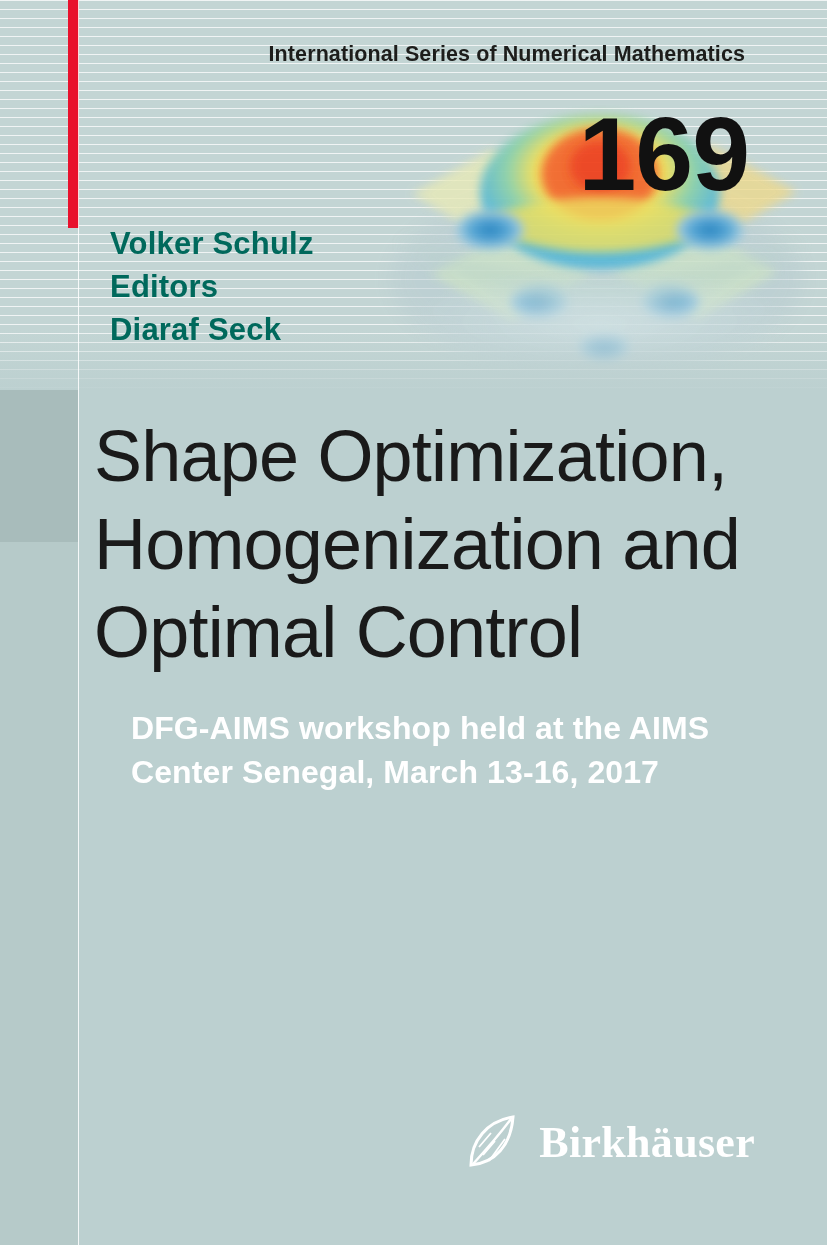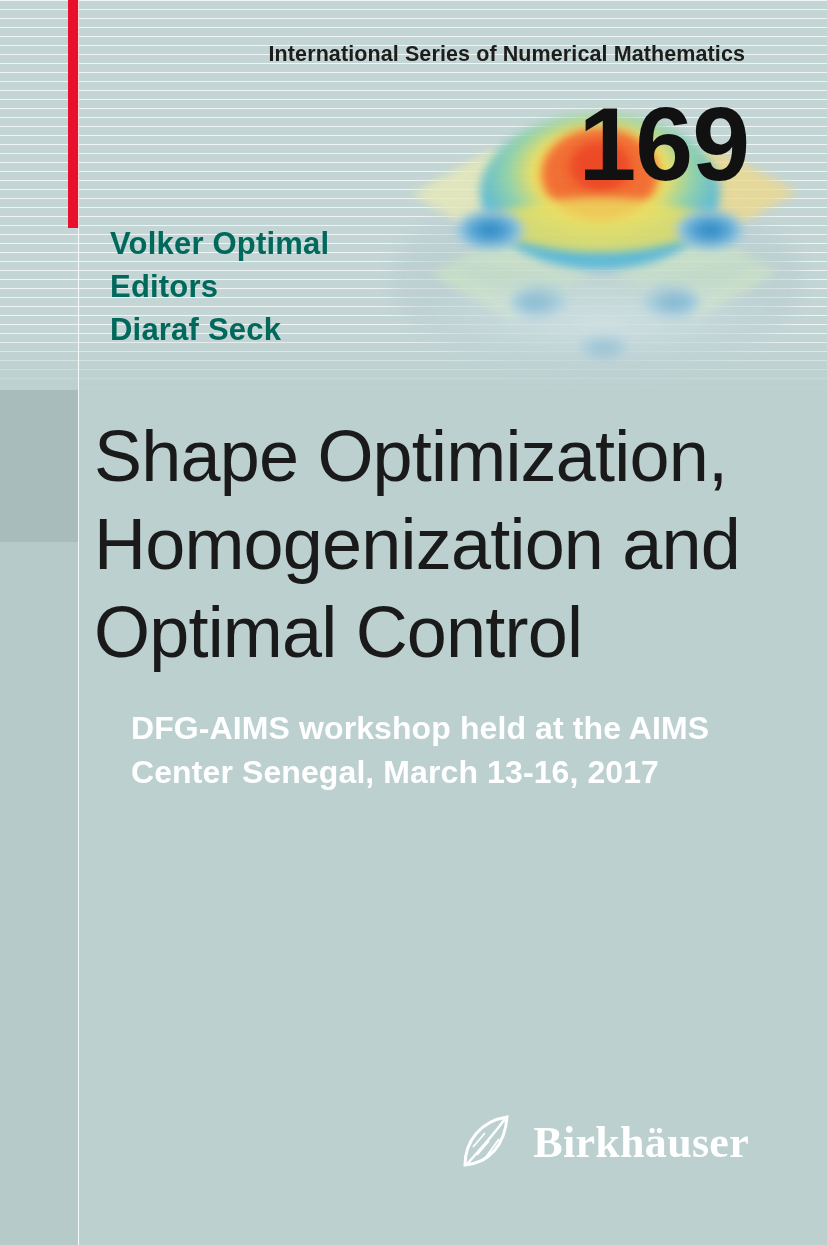--- a/index.html
+++ b/index.html
@@ -90,21 +90,21 @@
     font-weight: bold;
     color: #1d1d1b;
     letter-spacing: 0.1px;
     white-space: nowrap;
   }
 
   
   .volume {
     position: absolute;
     right: 78px;
-    top: 92px;
+    top: 102px;
     font-size: 104px;
     font-weight: bold;
     color: #111111;
     letter-spacing: -1px;
     line-height: 1;
   }
 
   
   .plot {
     position: absolute;
@@ -154,21 +154,21 @@
     font-size: 32px;
     font-weight: bold;
     line-height: 44px;
     letter-spacing: 0.1px;
   }
   .subtitle div { white-space: nowrap; margin-left: 24px; }
 
   
   .publisher {
     position: absolute;
-    right: 78px;
+    right: 72px;
     bottom: 72px;
     display: flex;
     align-items: center;
     gap: 16px;
     text-align: right;
   }
   .publisher-mark {
     width: 62px;
     height: 62px;
   }
@@ -243,21 +243,21 @@
   <div class="red-bar"></div>
   <div class="vrule"></div>
   <div class="grey-block"></div>
   <div class="grey-block-2"></div>
 
   <div class="series-title">International Series of Numerical Mathematics</div>
 
   <div class="volume">169</div>
 
   <div class="editors">
-    <div>Volker Optimal</div>
+    <div>Volker Schulz</div>
     <div>Editors</div>
     <div>Diaraf Seck</div>
   </div>
 
   <div class="title">
     <div>Shape Optimization,</div>
     <div>Homogenization and</div>
     <div>Optimal Control</div>
   </div>
 

